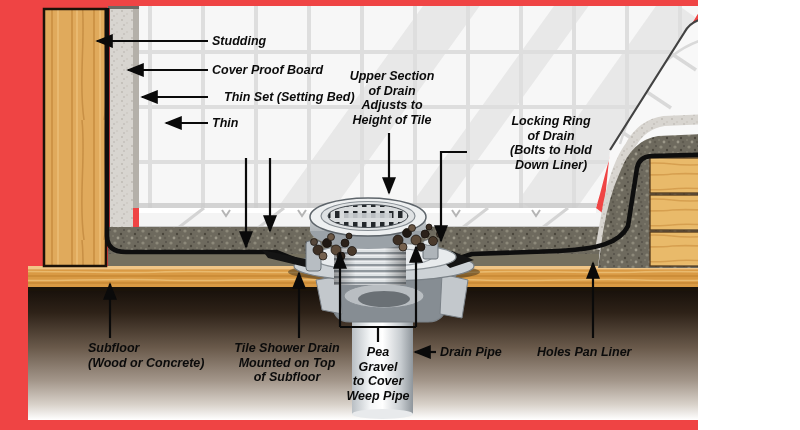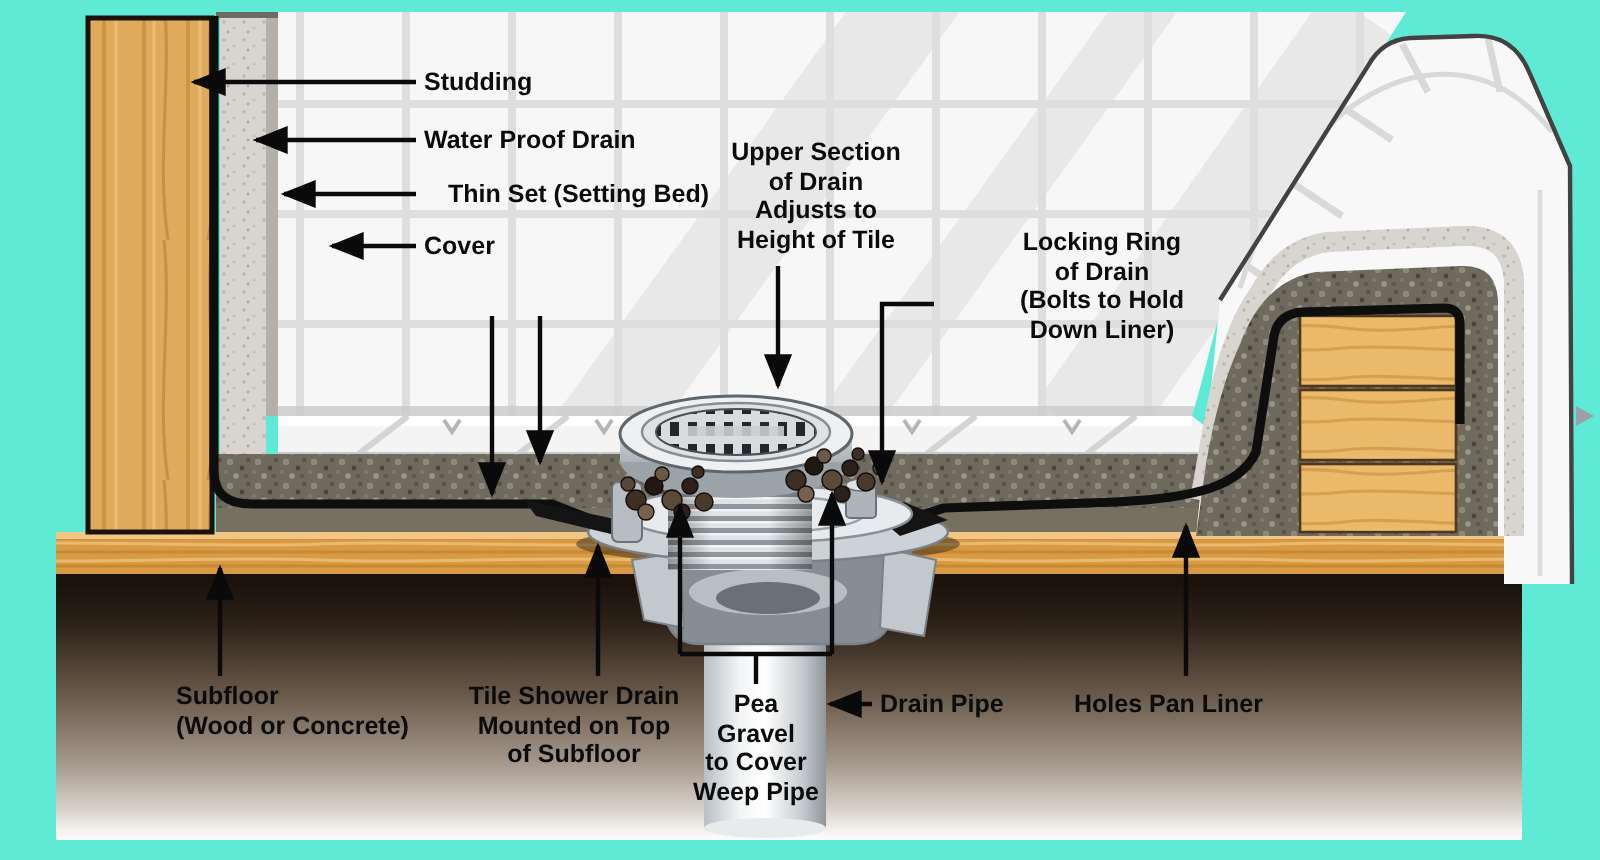--- a/index.html
+++ b/index.html
@@ -1,17 +1,17 @@
 <!DOCTYPE html>
 <html><head>
 <meta charset="utf-8">
 <style>
   html,body{margin:0;padding:0;background:#ffffff;}
-  #stage{position:relative;width:800px;height:430px;background:#5eead4;overflow:hidden;
-         font-family:"Liberation Sans",sans-serif;}
+  #stage{position:relative;width:698px;height:430px;background:#ef4444;overflow:hidden;
+         font-family:"Liberation Sans",sans-serif;font-style:italic;}
   #art{position:absolute;left:0;top:0;}
   .lbl{position:absolute;font-weight:700;font-size:12.5px;line-height:14.5px;
        color:#0b0b0b;white-space:pre-line;letter-spacing:0;}
   .ctr{text-align:center;transform:translateX(-50%);}
 </style>
 </head>
 <body>
 
 <div id="stage">
 
@@ -249,24 +249,24 @@
     <line x1="299" y1="338" x2="299" y2="273" marker-end="url(#ah)"></line>
     <line x1="436" y1="352" x2="415" y2="352" marker-end="url(#ah)"></line>
     <line x1="593" y1="338" x2="593" y2="263" marker-end="url(#ah)"></line>
     <path d="M378,342 V327 M340,327 H416"></path>
     <line x1="340" y1="327" x2="340" y2="253" marker-end="url(#ah)"></line>
     <line x1="416" y1="327" x2="416" y2="247" marker-end="url(#ah)"></line>
   </g>
 </svg>
 
   <div class="lbl" style="left:212px;top:34px;">Studding</div>
-  <div class="lbl" style="left:212px;top:63px;">Water Proof Drain</div>
+  <div class="lbl" style="left:212px;top:63px;">Cover Proof Board</div>
   <div class="lbl" style="left:224px;top:90px;">Thin Set (Setting Bed)</div>
-  <div class="lbl" style="left:212px;top:116px;">Cover</div>
-  <div class="lbl ctr" style="left:392px;top:69px;margin-left:16px;">Upper Section
+  <div class="lbl" style="left:212px;top:116px;">Thin</div>
+  <div class="lbl ctr" style="left:392px;top:69px;">Upper Section
 of Drain
 Adjusts to
 Height of Tile</div>
   <div class="lbl ctr" style="left:511px;top:114px;margin-left:40px;">Locking Ring
 of Drain
 (Bolts to Hold
 Down Liner)</div>
   <div class="lbl ctr" style="left:287px;top:341px;">Tile Shower Drain
 Mounted on Top
 of Subfloor</div>

